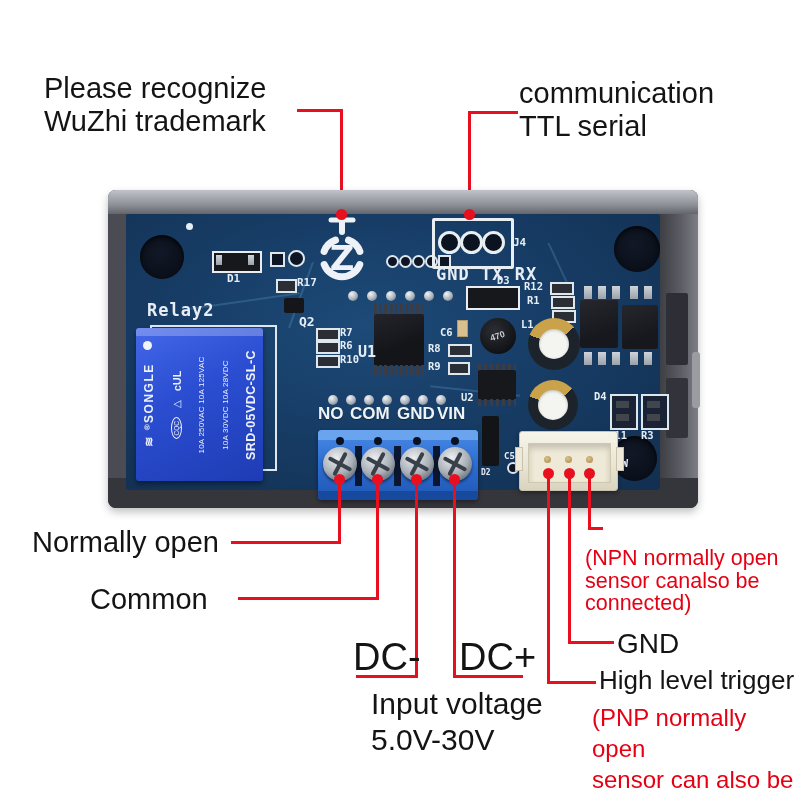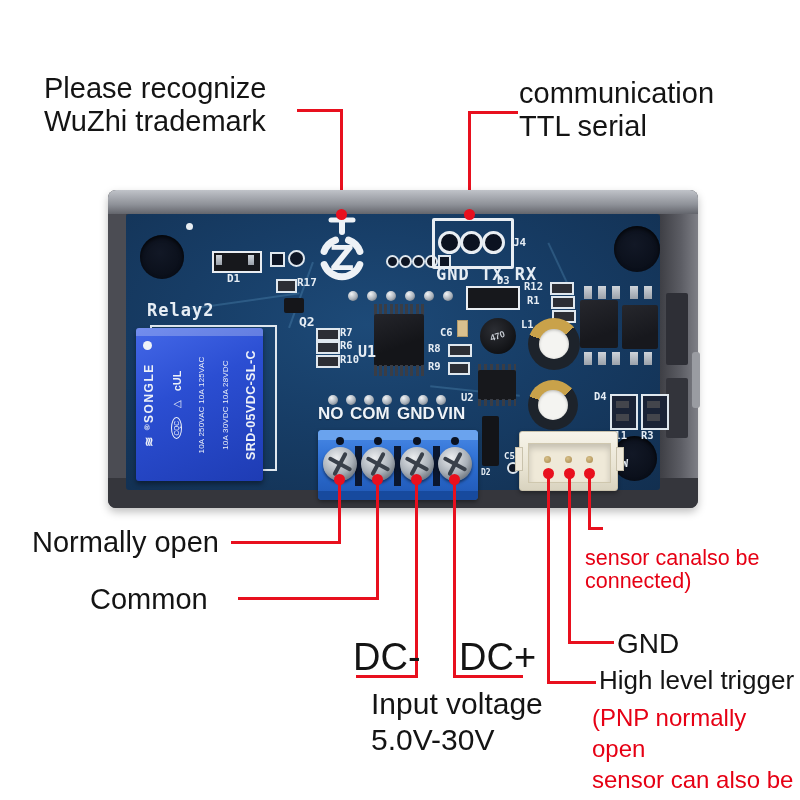--- a/index.html
+++ b/index.html
@@ -269,20 +269,21 @@
 
   <div class="ann" style="left:32px;top:526px;font-size:29px;">Normally open</div>
   <div class="ann" style="left:353px;top:636px;font-size:38px;">DC-</div>
   <div class="ann" style="left:90px;top:583px;font-size:29px;">Common</div>
   <div class="ann" style="left:459px;top:636px;font-size:38px;">DC+</div>
   <div class="ann" style="left:371px;top:686px;font-size:30px;line-height:36px;">
     <div>Input voltage</div>
     <div>5.0V-30V</div>
   </div>
   <div class="red-note" style="left:585px;top:547px;font-size:21.5px;line-height:22.5px;">
+    <div>(NPN normally open</div>
     <div>sensor canalso be</div>
     <div>connected)</div>
   </div>
   <div class="ann" style="left:617px;top:628px;font-size:28px;">GND</div>
   <div class="ann" style="left:599px;top:666px;font-size:26px;">High level trigger</div>
   <div class="red-note" style="left:592px;top:702px;font-size:24px;line-height:31px;">
     <div>(PNP normally open</div>
     <div>sensor can also be</div>
     <div>connected)</div>
   </div>

